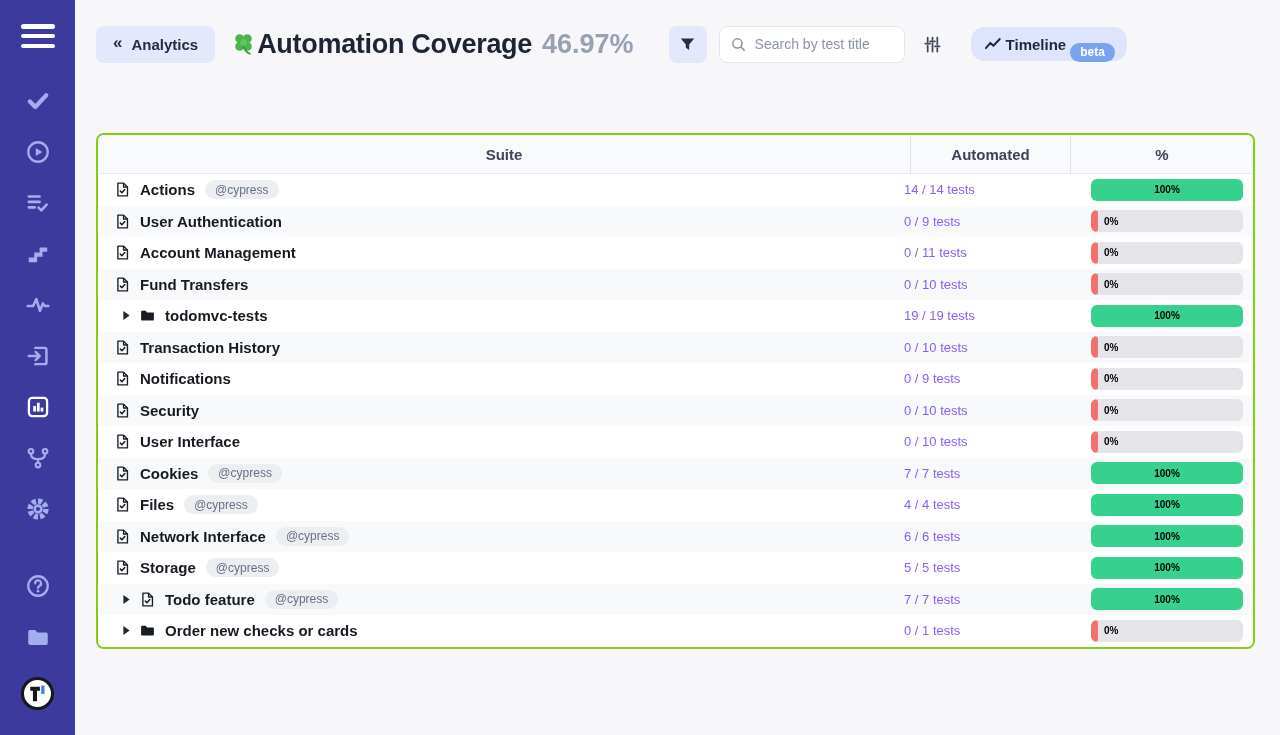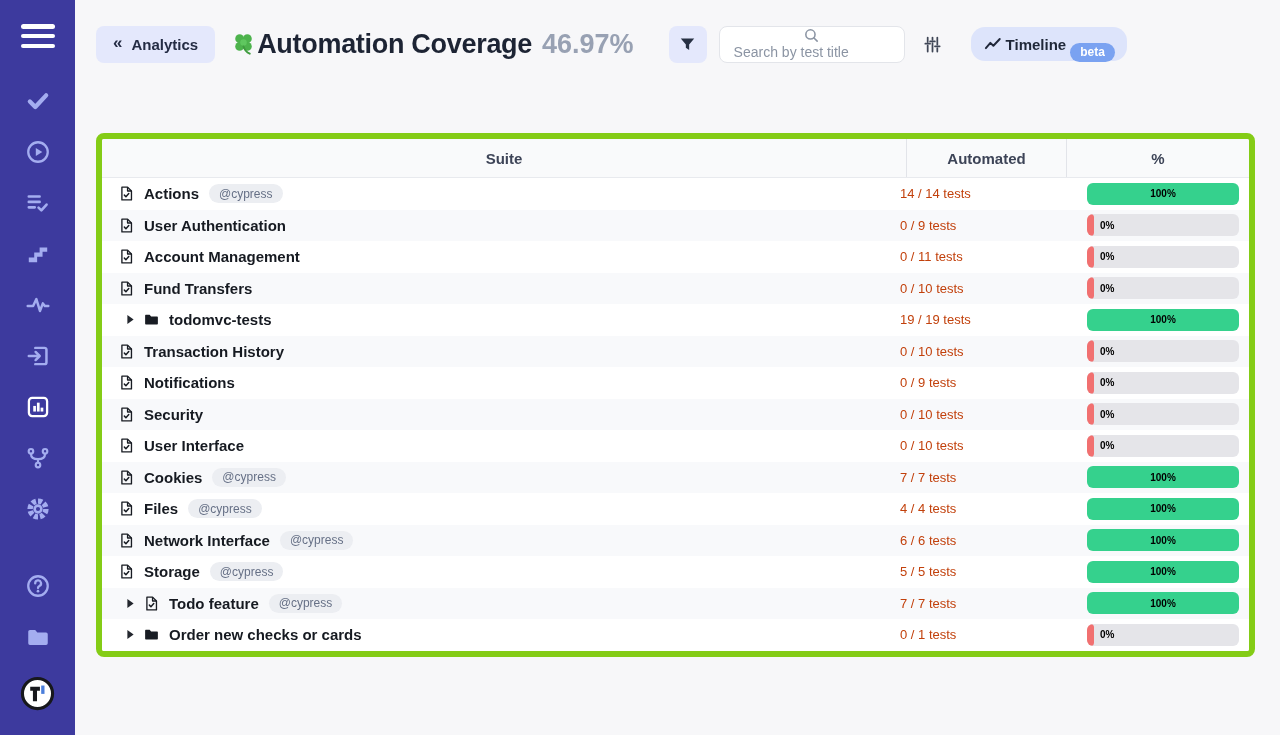--- a/index.html
+++ b/index.html
@@ -19,44 +19,44 @@
   .logo-badge { width:35px; height:35px; margin-top:1px; cursor:pointer; }
 
   
   .header { display:flex; align-items:center; height:38px; }
   .btn-analytics { display:flex; align-items:center; gap:9px; background:#e4e8fc; border:none; border-radius:8px; height:37px; padding:0 17px; font-family:inherit; font-size:15px; font-weight:700; color:#242c44; cursor:pointer; }
   .btn-analytics .chev { font-size:17px; font-weight:700; margin-top:-2px; }
   .clover { margin-left:15px; width:27px; height:27px; }
   .page-title { font-size:27px; font-weight:800; color:#1d2434; letter-spacing:-0.3px; }
   .coverage { margin-left:10px; font-size:27px; font-weight:800; color:#98a1b3; }
   .btn-filter { margin-left:35px; width:38px; height:37px; background:#e4e8fc; border:none; border-radius:8px; display:flex; align-items:center; justify-content:center; cursor:pointer; }
-  .search-box { margin-left:12px; width:186px; height:37px; background:#ffffff; border:1px solid #e3e5ea; border-radius:8px; display:flex; align-items:center; padding:0 10px;flex-direction:column; }
+  .search-box { margin-left:12px; width:186px; height:37px; background:#ffffff; border:1px solid #e3e5ea; border-radius:8px; display:flex; align-items:center; padding:0 10px; }
   .search-box svg { flex-shrink:0; }
   .search-box input { border:none; outline:none; width:100%; margin-left:8px; font-family:inherit; font-size:14px; color:#39404e; background:transparent; }
   .search-box input::placeholder { color:#8b94a3; }
   .sliders-btn { margin-left:16px; width:24px; height:24px; display:flex; align-items:center; justify-content:center; cursor:pointer; background:none; border:none; }
   .btn-timeline { margin-left:26px; display:flex; align-items:center; gap:4px; background:#dde4fb; border:none; border-radius:14px; height:34px; padding:0 12px 0 13px; font-family:inherit; font-size:15px; font-weight:700; color:#1f2738; cursor:pointer; }
   .beta-pill { background:#7aa2f1; color:#ffffff; font-size:12px; font-weight:700; border-radius:10px; padding:2.5px 10px;margin-top:16px; }
 
   
-  .table-wrap { margin-top:70px; width:1159px; border:6px solid #84cc16; border-radius:8px; overflow:hidden; background:#fff; }
+  .table-wrap { margin-top:70px; width:1159px; border:2px solid #84cc16; border-radius:8px; overflow:hidden; background:#fff; }
   .thead { display:flex; height:39px; background:#f9fafb; border-bottom:1px solid #e8eaee; font-size:15px; font-weight:700; color:#3d4457; }
   .th { display:flex; align-items:center; justify-content:center; }
   .th-suite { flex:1; }
   .th-automated { width:161px; border-left:1px solid #e2e4e9; border-right:1px solid #e2e4e9; }
   .th-percent { width:182px; }
   .row { display:flex; height:31.5px; align-items:center; background:#ffffff; cursor:pointer; }
   .row.alt { background:#f8f9fb; }
   .cell-suite { flex:1; display:flex; align-items:center; padding-left:16px; height:100%; }
   .cell-suite.nested { padding-left:24px; }
   .caret { display:inline-flex; margin-right:8px; align-items:center; }
   .suite-icon { display:inline-flex; margin-right:9px; align-items:center; }
   .suite-name { font-size:15px; font-weight:700; color:#161a21; }
   .tag-pill { margin-left:10px; background:#eceef2; color:#667086; font-size:12px; border-radius:10px; padding:2.5px 10px; }
-  .cell-automated { width:185px; padding-left:18px; font-size:13px; color:#c2410c; }
+  .cell-automated { width:185px; padding-left:18px; font-size:13px; color:#8b5cf6; }
   .cell-percent { width:182px; padding:0 10px 0 20px; }
   .bar { position:relative; height:22px; border-radius:6px; display:flex; align-items:center; overflow:hidden; }
   .bar.full { background:#35d18d; justify-content:center; }
   .bar.empty { background:#e5e5e9; }
   .bar .sliver { position:absolute; left:0; top:0; width:7px; height:22px; border-radius:6px; background:#f17070; }
   .bar-label { font-size:10px; font-weight:700; color:#000000; position:relative; }
   .bar.empty .bar-label { margin-left:13px; }
 </style>
 </head>
 <body>

